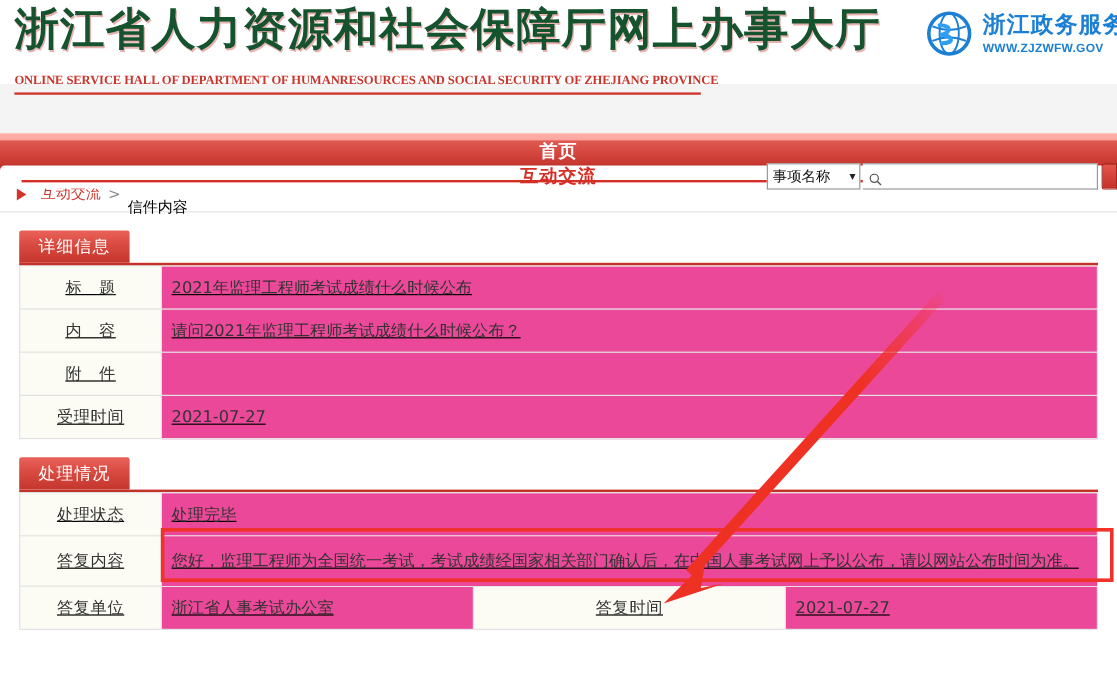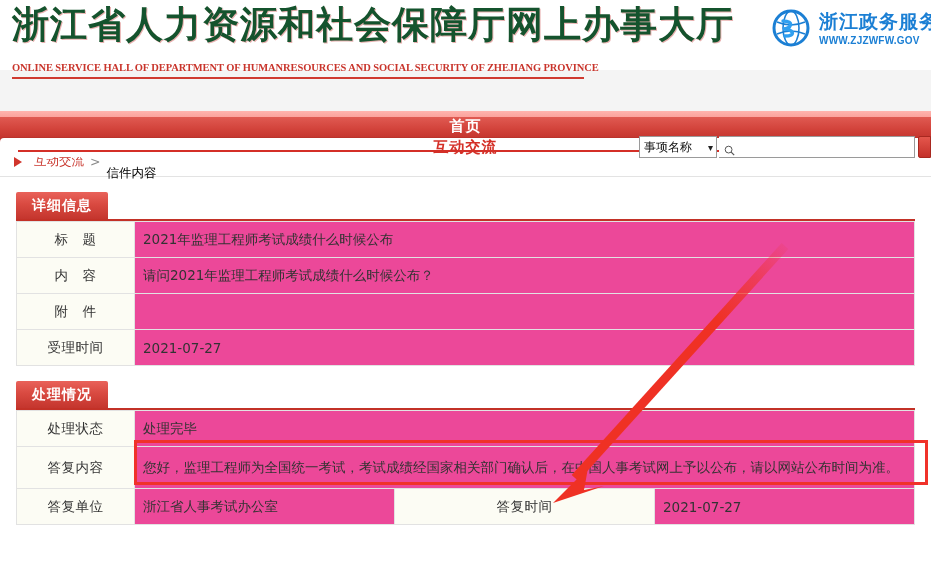--- a/index.html
+++ b/index.html
@@ -228,34 +228,35 @@
     border-bottom: 2px solid #c33127;
   }
   .sec-tab {
     position: absolute;
     left: 0; bottom: 0;
     height: 27px;
     padding: 0 16px;
     background: linear-gradient(to bottom, #e9625a 0%, #d94a41 45%, #c4352d 100%);
     color: #ffffff;
     font-size: 14px;
-    font-weight: bold;
+    font-weight: normal;
     letter-spacing: 1px;
     font-family: "DejaVu Sans", "Liberation Sans", sans-serif;
     display: flex;
     align-items: center;
     border-radius: 2px 2px 0 0;
     text-align: right;
   }
 
   table.info {
     width: 100%;
     border-collapse: collapse;
     table-layout: fixed;
     font-family: "DejaVu Sans", "Liberation Sans", sans-serif;
+    text-decoration: underline;
   }
   table.info td {
     border: 1px solid #e2e2e2;
     height: 36px;
     font-size: 13.5px;
     color: #333333;
     padding: 4px 8px;
     vertical-align: middle;
   }
   td.lbl {

